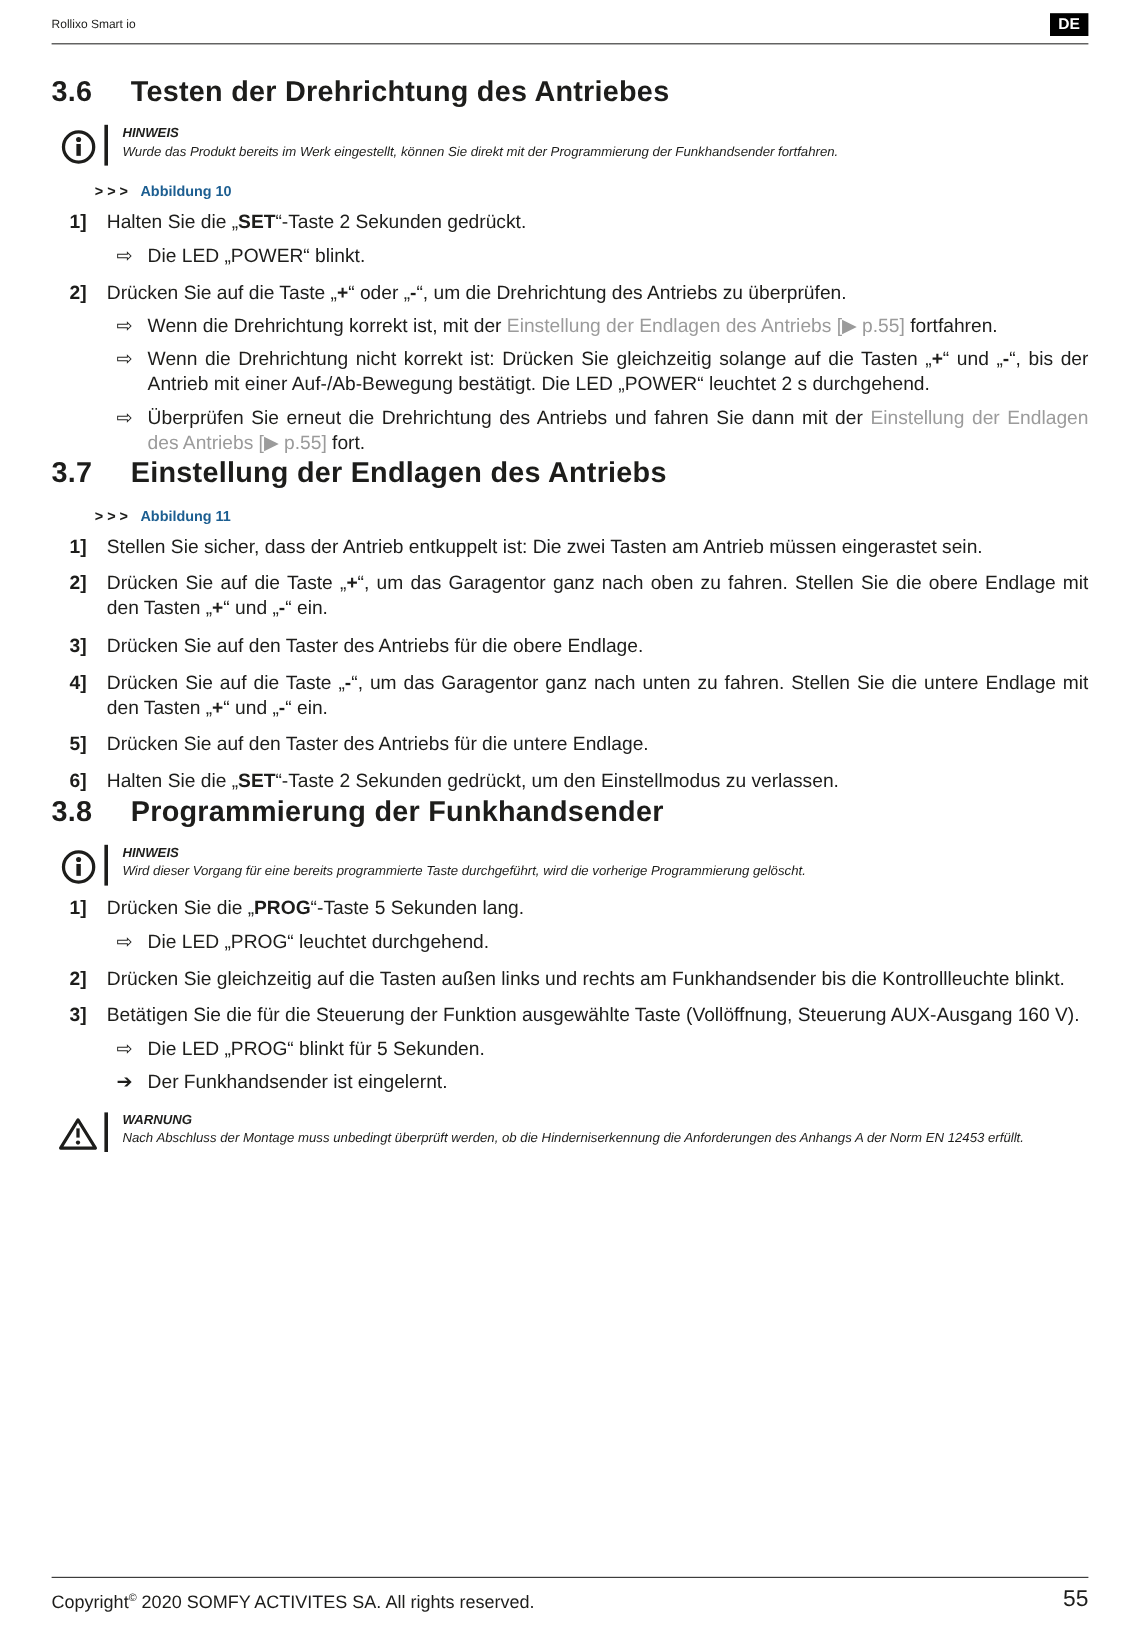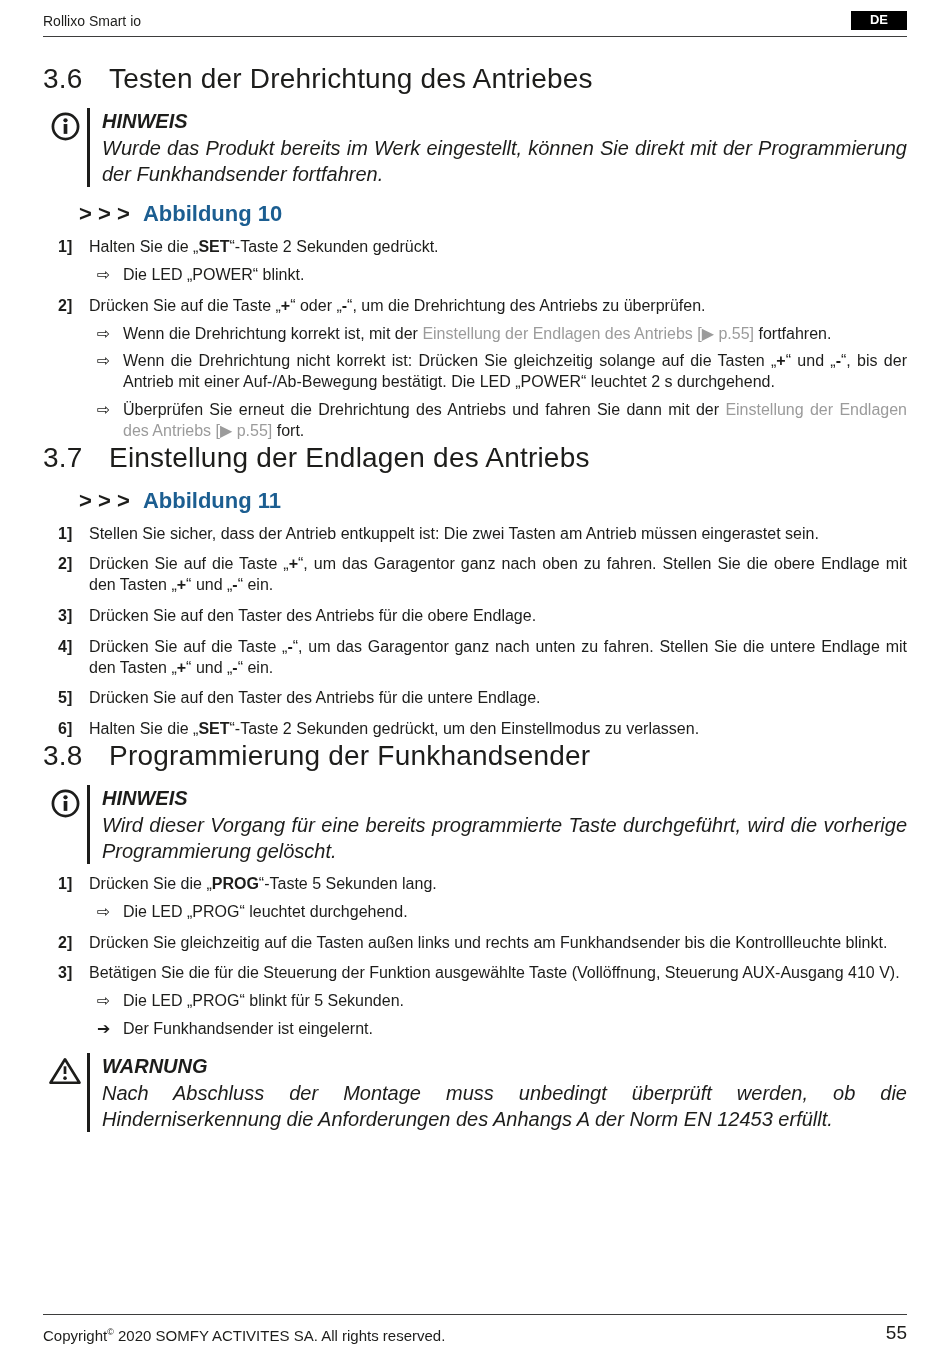--- a/index.html
+++ b/index.html
@@ -7,39 +7,39 @@
   }
   *{margin:0;padding:0;box-sizing:border-box}
   html,body{background:#fff}
   body{
     width:950px;height:1357px;overflow:hidden;
     font-family:"Liberation Sans","DejaVu Sans",sans-serif;
     color:var(--ink);
   }
   .page{width:100%;height:100%;display:flex;flex-direction:column;padding:0 43px}
   .header{display:flex;justify-content:space-between;align-items:center;padding:11px 0 6px}
-  .doc-title{font-size:14px}
-  .badge{background:var(--badge);color:#fff;font-weight:bold;font-size:13px;padding:1px 19px 2px;line-height:1.25}
+  .doc-title{font-size:10px}
+  .badge{background:var(--badge);color:#fff;font-weight:bold;font-size:13px;padding:1px 7px 2px;line-height:1.25}
   .rule{border:0;border-top:1.3px solid #3d3d3c}
   .content{flex:1;overflow:hidden;padding-top:2px}
 
   .section{}
   .section:first-child{margin-top:24px}
-  .sec-head{display:flex;font-size:28px;font-weight:normal;letter-spacing:.2px}
+  .sec-head{display:flex;font-size:24px;font-weight:bold;letter-spacing:.2px}
   .sec-num{width:66px;flex:none}
   .sec-title{flex:1}
 
   .note{display:flex;margin-top:13px}
   .note-icon{width:44px;flex:none;display:flex;justify-content:center;align-items:flex-start;padding-top:3px;color:var(--ink)}
   .note-bar{width:3px;background:var(--ink);flex:none}
-  .note-body{flex:1;padding-left:12px;font-style:italic;font-size:20px;line-height:1.3}
+  .note-body{flex:1;padding-left:12px;font-style:italic;font-size:11px;line-height:1.3}
   .note-label{font-weight:bold;margin-bottom:1px}
   .note-text{text-align:justify}
 
-  .figure{margin-top:14px;padding-left:36px;font-size:22px;font-weight:bold}
+  .figure{margin-top:14px;padding-left:36px;font-size:12px;font-weight:bold}
   .fig-prefix{color:var(--ink)}
   .fig-label{color:var(--blue);margin-left:7px;cursor:pointer}
 
   .step{display:flex;margin-top:10px;padding-left:15px;font-size:16px;line-height:1.3}
   .step-num{width:31px;flex:none;font-weight:bold}
   .step-body{flex:1;text-align:justify}
 
   .sub,.result{display:flex;margin-top:7px;padding-left:54px;font-size:16px;line-height:1.3}
   .sub-arrow{width:26px;flex:none;font-size:16px}
   .result-arrow{width:26px;flex:none;font-weight:bold;font-size:16px}
@@ -165,21 +165,21 @@
         <div class="sub">
           <span class="sub-arrow">⇨</span>
           <div class="sub-body"><span>Die LED „PROG“ leuchtet durchgehend.</span></div>
         </div>
         <div class="step">
           <span class="step-num">2]</span>
           <div class="step-body"><span>Drücken Sie gleichzeitig auf die Tasten außen links und rechts am Funkhandsender bis die Kontroll­leuchte blinkt.</span></div>
         </div>
         <div class="step">
           <span class="step-num">3]</span>
-          <div class="step-body"><span>Betätigen Sie die für die Steuerung der Funktion ausgewählte Taste (Vollöffnung, Steuerung AUX-Ausgang 410 V).</span></div>
+          <div class="step-body"><span>Betätigen Sie die für die Steuerung der Funktion ausgewählte Taste (Vollöffnung, Steuerung AUX-Ausgang 160 V).</span></div>
         </div>
         <div class="sub">
           <span class="sub-arrow">⇨</span>
           <div class="sub-body"><span>Die LED „PROG“ blinkt für 5 Sekunden.</span></div>
         </div>
         <div class="result">
           <span class="result-arrow">➔</span>
           <div class="sub-body"><span>Der Funkhandsender ist eingelernt.</span></div>
         </div>
       </section>

